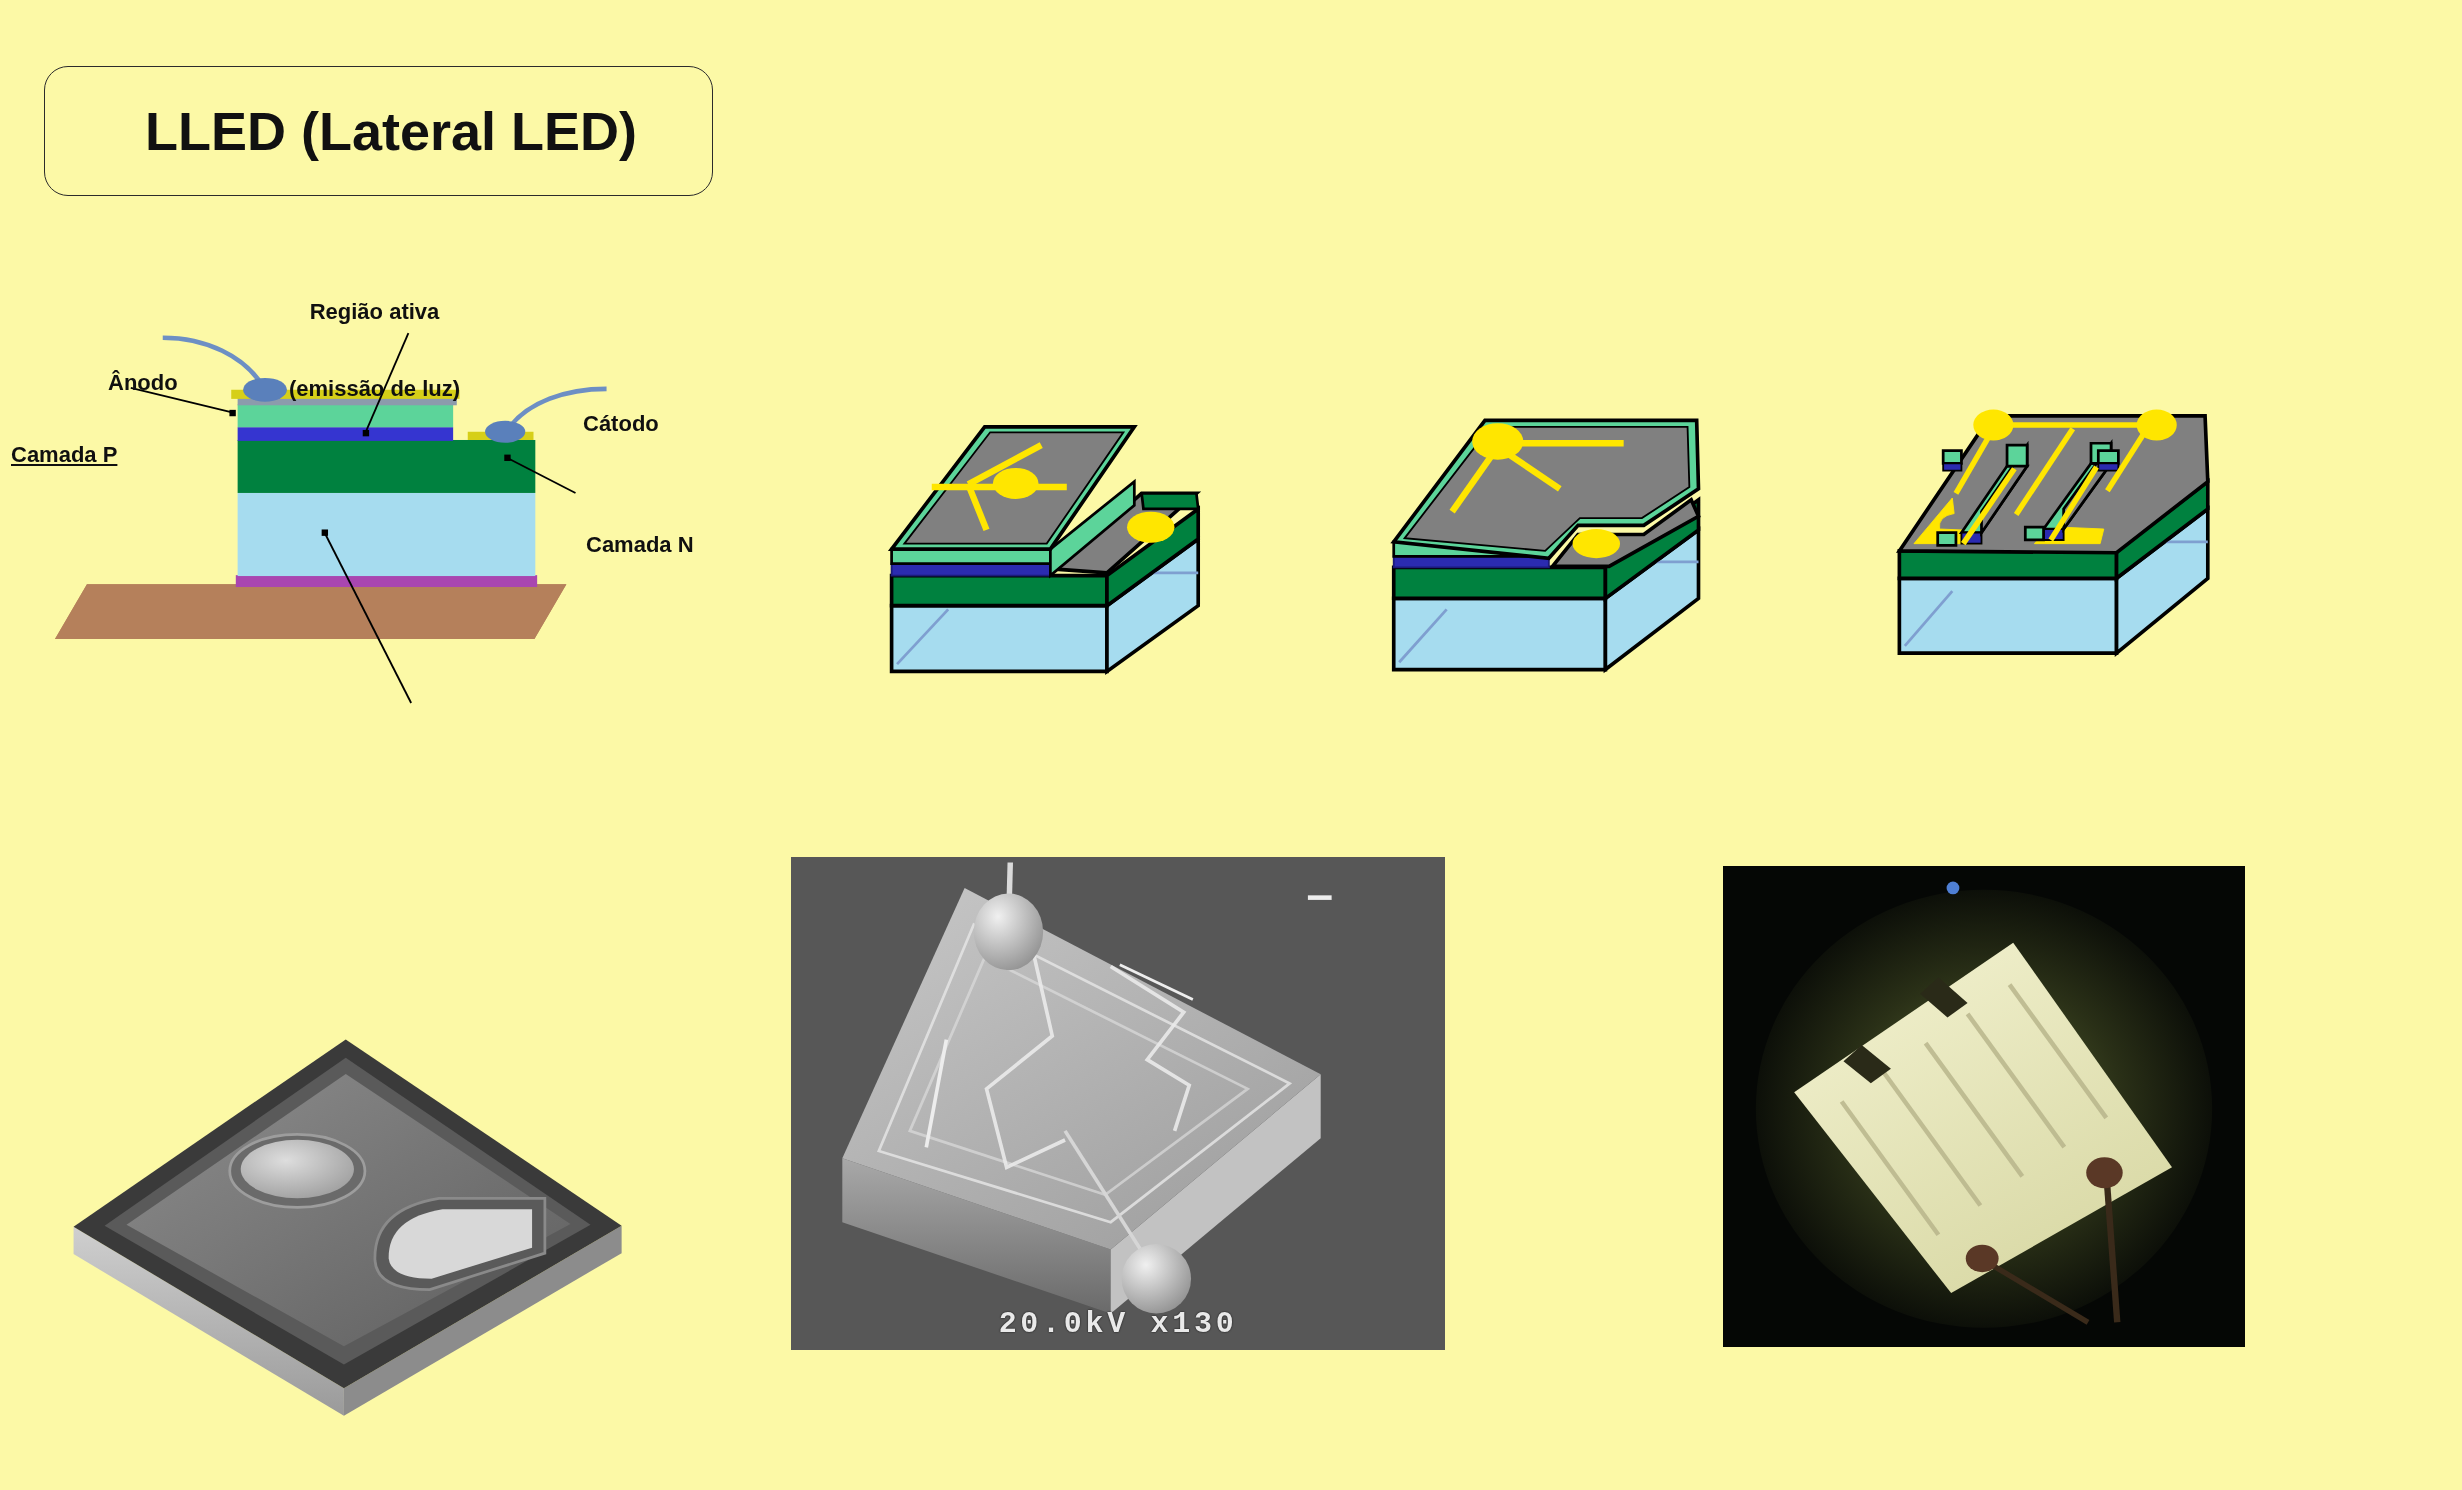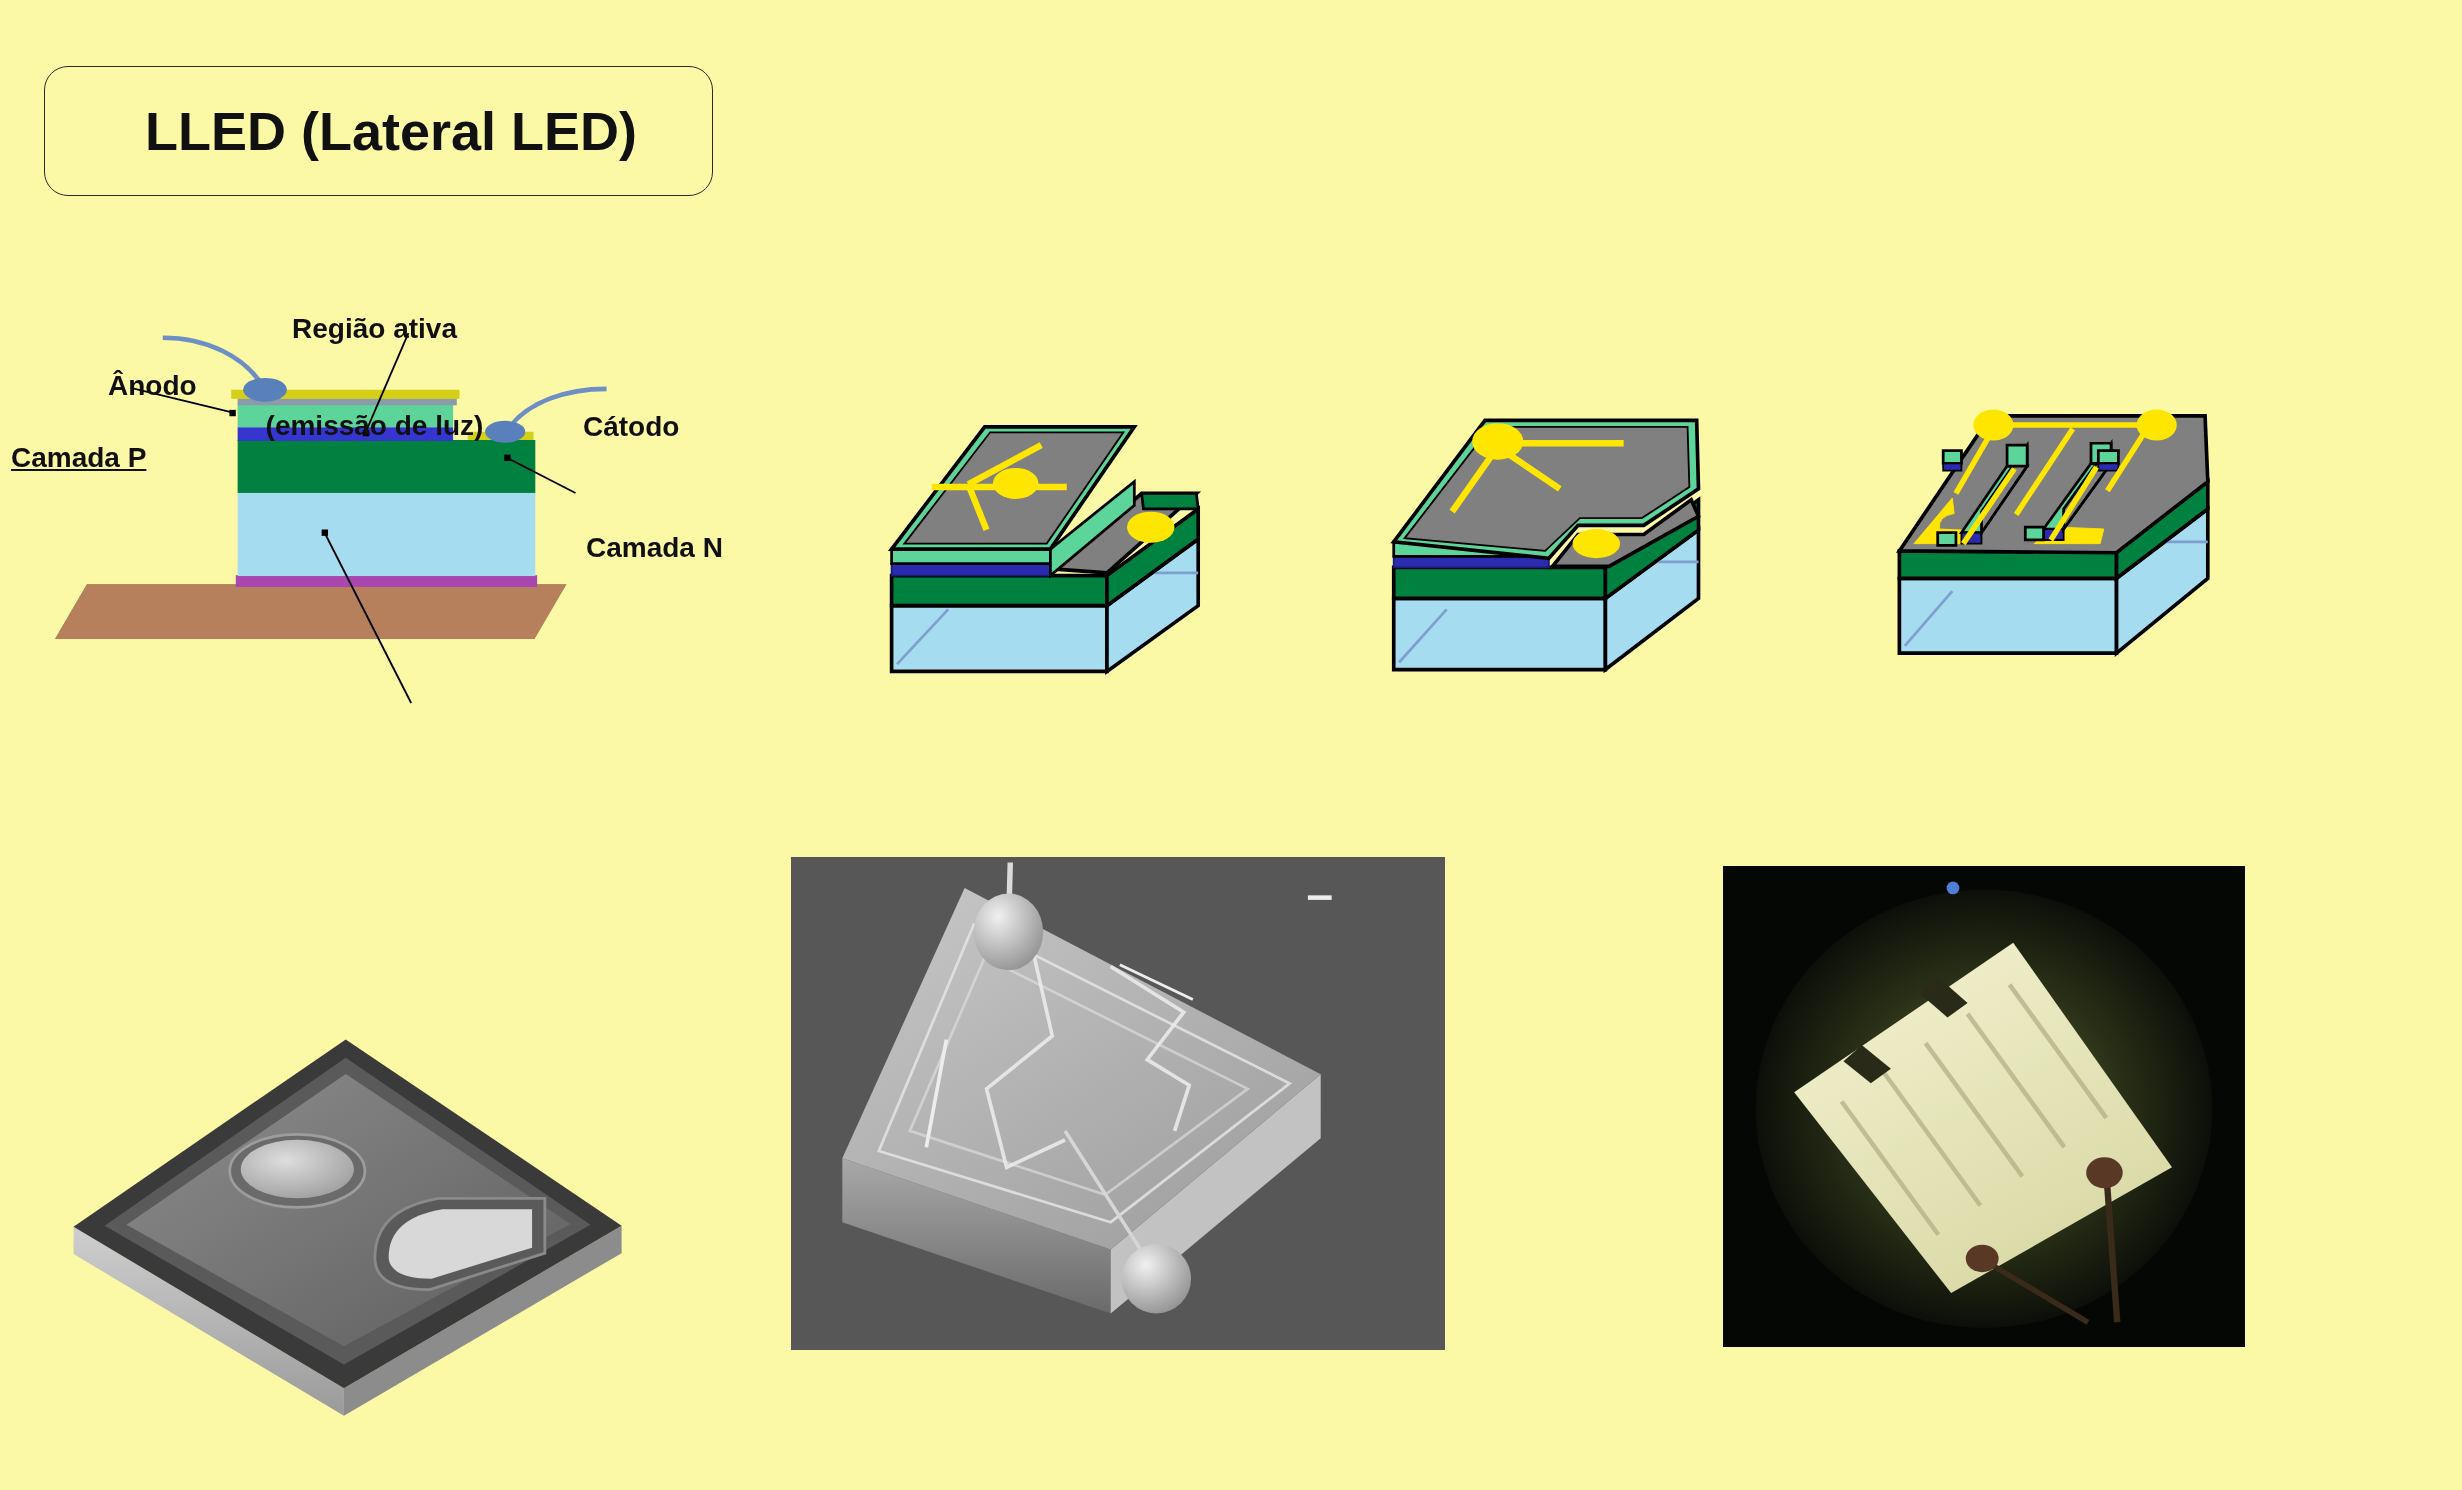--- a/index.html
+++ b/index.html
@@ -23,21 +23,21 @@
   }
   #title-text{
     padding-left:100px;
     font-size:54px;font-weight:bold;color:#111;
     letter-spacing:0px;
     font-family:"Liberation Sans", sans-serif;
   }
 
   
   .xs-label{
-    font-size:28px;font-weight:bold;color:#101010;
+    font-size:22px;font-weight:bold;color:#101010;
     line-height:1.16;white-space:pre;
     font-family:"Liberation Sans", sans-serif;
   }
   .xs-label.center{text-align:center;}
 
   
   .photo{position:absolute;overflow:hidden;}
   #sem-photo{
     left:791px;top:857px;width:654px;height:493px;
     background:#585858;
@@ -287,20 +287,21 @@
       <line x1="360" y1="118" x2="440" y2="156" stroke="#ededed" stroke-width="3"></line>
 
       <line x1="238" y1="80" x2="240" y2="6" stroke="#dadada" stroke-width="6"></line>
       <line x1="398" y1="454" x2="300" y2="300" stroke="#d6d6d6" stroke-width="4"></line>
 
       <ellipse cx="238" cy="82" rx="38" ry="42" fill="url(#semBall)"></ellipse>
       <ellipse cx="400" cy="462" rx="38" ry="38" fill="url(#semBall)"></ellipse>
 
       <rect x="566" y="42" width="26" height="5" fill="#ededed"></rect>
     </svg>
+    <div id="sem-text">20.0kV  x130</div>
   </div>
 
   <svg class="abs photo" id="lit-photo" viewBox="0 0 572 527">
     <defs>
       <radialGradient id="glow" cx="0.5" cy="0.5" r="0.55">
         <stop offset="0" stop-color="#5d6b34"></stop>
         <stop offset="0.55" stop-color="#2a3017"></stop>
         <stop offset="1" stop-color="#050705"></stop>
       </radialGradient>
       <linearGradient id="dieLit" x1="0" y1="0" x2="0.6" y2="1">

